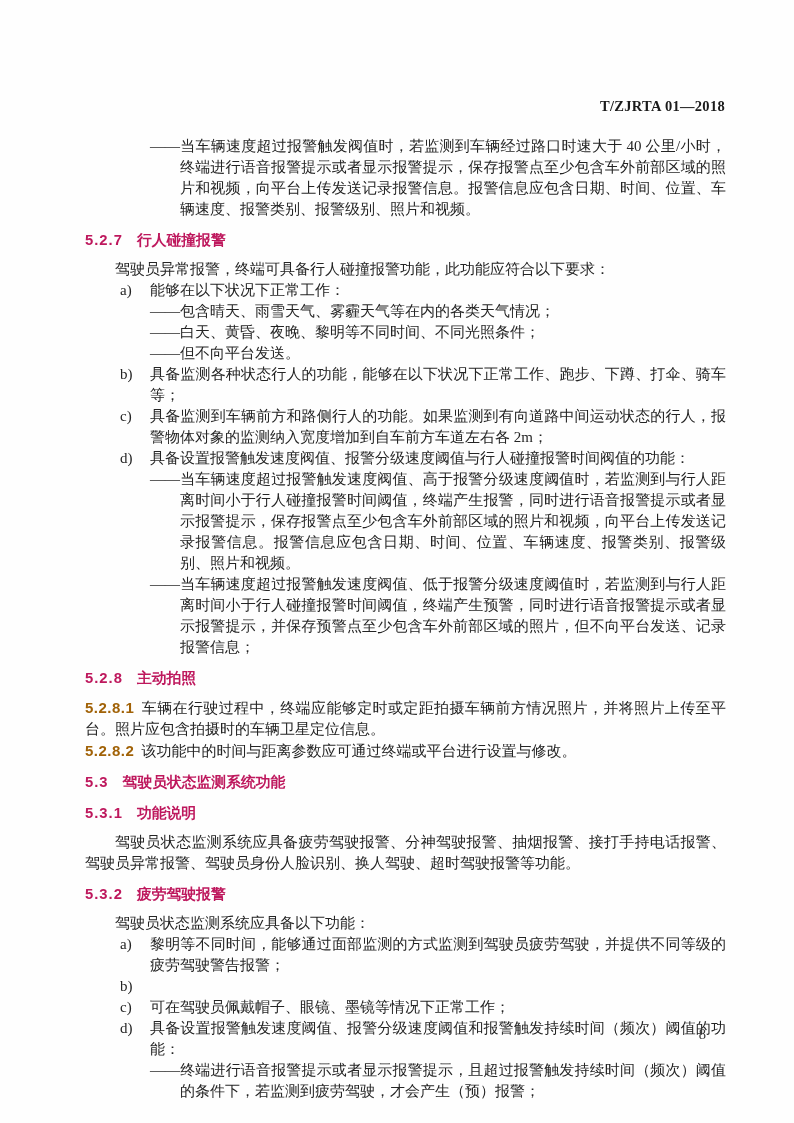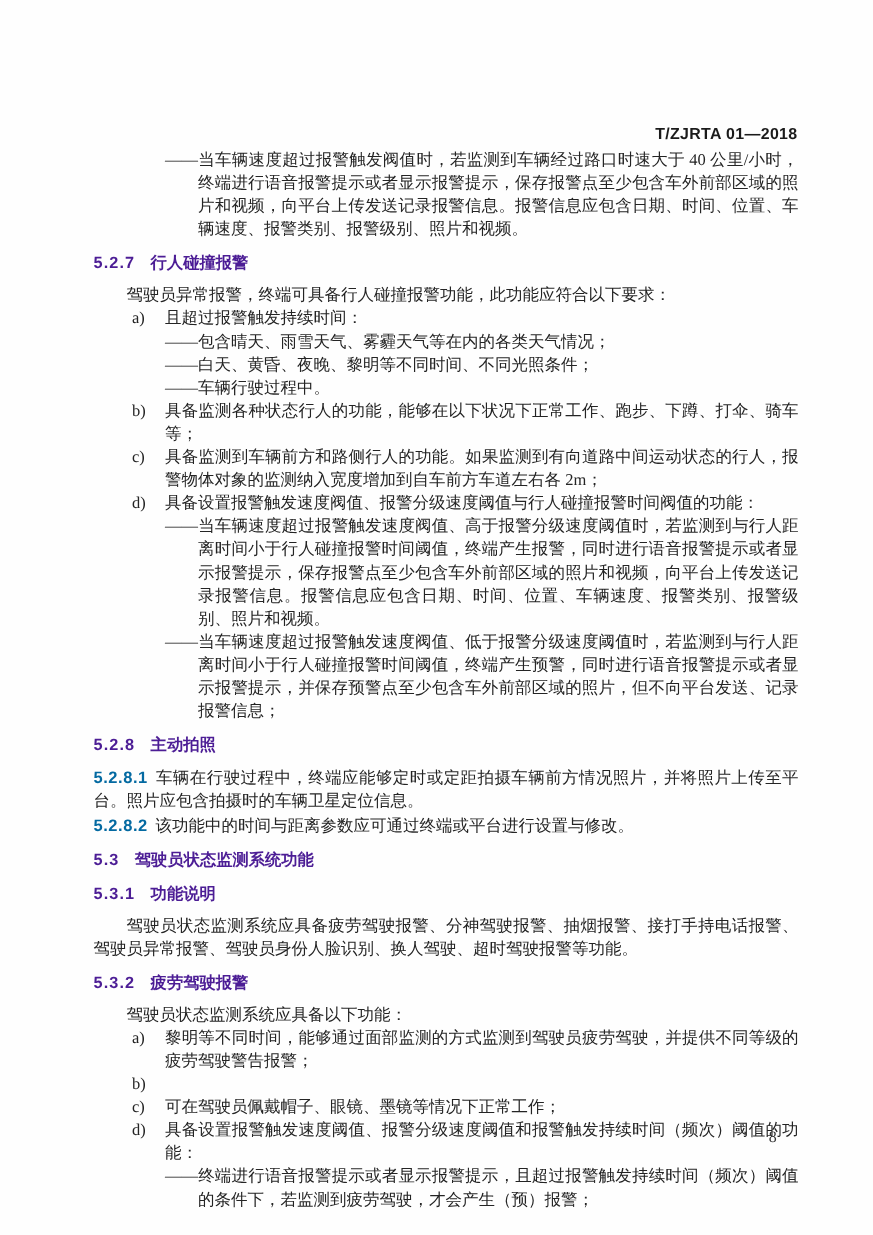--- a/index.html
+++ b/index.html
@@ -13,22 +13,22 @@
     width: 794px; height: 1123px;
     background: #fefefe;
     font-family: "Liberation Serif", serif;
     color: #242424;
     font-size: 15px;
     line-height: 21px;
     box-sizing: border-box;
   }
   .doc-header {
     position: absolute;
-    top: 112px; right: 69px;
-    font-family: Liberation Sans, sans-serif;
+    top: 96px; right: 69px;
+    font-family: Liberation Serif, serif;
     font-weight: 700;
     font-size: 14.5px;
     color: #1b1b1b;
     letter-spacing: 0.3px;
   }
   .body-col {
     position: absolute;
     top: 136px; left: 85px;
     width: 641px;
   }
@@ -38,21 +38,21 @@
   .dash-par {
     padding-left: calc(65px + 2em);
     text-indent: -2em;
   }
   .dash-par.top { margin-bottom: 2px; }
   
   .sec-head {
     font-family: "Liberation Sans", sans-serif;
     font-weight: 700;
     font-size: 14.8px;
-    color: #4c1d95;
+    color: #be185d;
     margin: 10px 0 8px 0;
   }
   .sec-head .num { margin-right: 14px; letter-spacing: 1px; }
   
   .indent2 { text-indent: 2em; }
   
   .li {
     display: flex;
     align-items: flex-start;
   }
@@ -60,21 +60,21 @@
     flex: 0 0 30px;
     margin-left: 35px;
     white-space: nowrap;
   }
   .li .txt { flex: 1 1 auto; text-align: justify; }
   
   .clause { text-align: justify; }
   .clause .cnum {
     font-family: "Liberation Sans", sans-serif;
     font-weight: 700;
-    color: #0369a1;
+    color: #a16207;
     margin-right: 7px;
     letter-spacing: 0.5px;
   }
   .page-no {
     position: absolute;
     top: 1024px; right: 88px;
     font-size: 14.5px;
     color: #333;
   }
 </style>
@@ -89,25 +89,25 @@
 
     <p class="dash-par top justify">——当车辆速度超过报警触发阀值时，若监测到车辆经过路口时速大于 40 公里/小时，终端进行语音报警提示或者显示报警提示，保存报警点至少包含车外前部区域的照片和视频，向平台上传发送记录报警信息。报警信息应包含日期、时间、位置、车辆速度、报警类别、报警级别、照片和视频。</p>
 
     <p class="sec-head">
       <span class="num">5.2.7</span><span>行人碰撞报警</span>
     </p>
     <p class="indent2 justify">驾驶员异常报警，终端可具备行人碰撞报警功能，此功能应符合以下要求：</p>
 
     <div class="li">
       <span class="lbl">a)</span>
-      <span class="txt">且超过报警触发持续时间：</span>
+      <span class="txt">能够在以下状况下正常工作：</span>
     </div>
     <p class="dash-par justify">——包含晴天、雨雪天气、雾霾天气等在内的各类天气情况；</p>
     <p class="dash-par justify">——白天、黄昏、夜晚、黎明等不同时间、不同光照条件；</p>
-    <p class="dash-par justify">——车辆行驶过程中。</p>
+    <p class="dash-par justify">——但不向平台发送。</p>
 
     <div class="li">
       <span class="lbl">b)</span>
       <span class="txt">具备监测各种状态行人的功能，能够在以下状况下正常工作、跑步、下蹲、打伞、骑车等；</span>
     </div>
     <div class="li">
       <span class="lbl">c)</span>
       <span class="txt">具备监测到车辆前方和路侧行人的功能。如果监测到有向道路中间运动状态的行人，报警物体对象的监测纳入宽度增加到自车前方车道左右各 2m；</span>
     </div>
     <div class="li">

